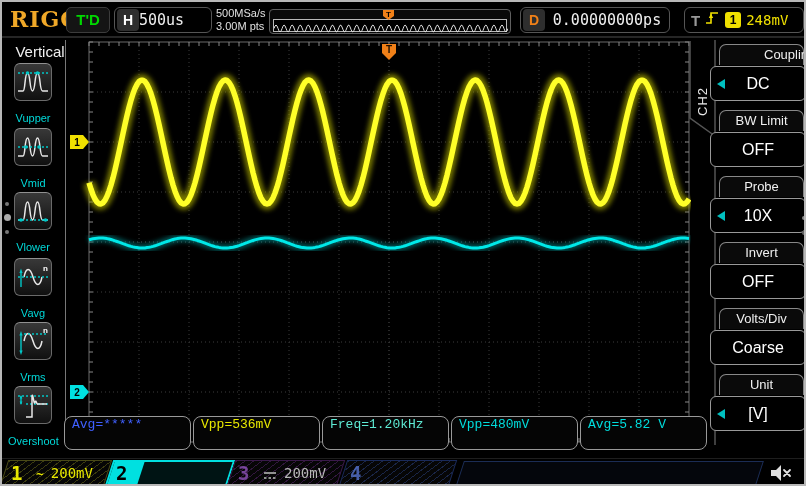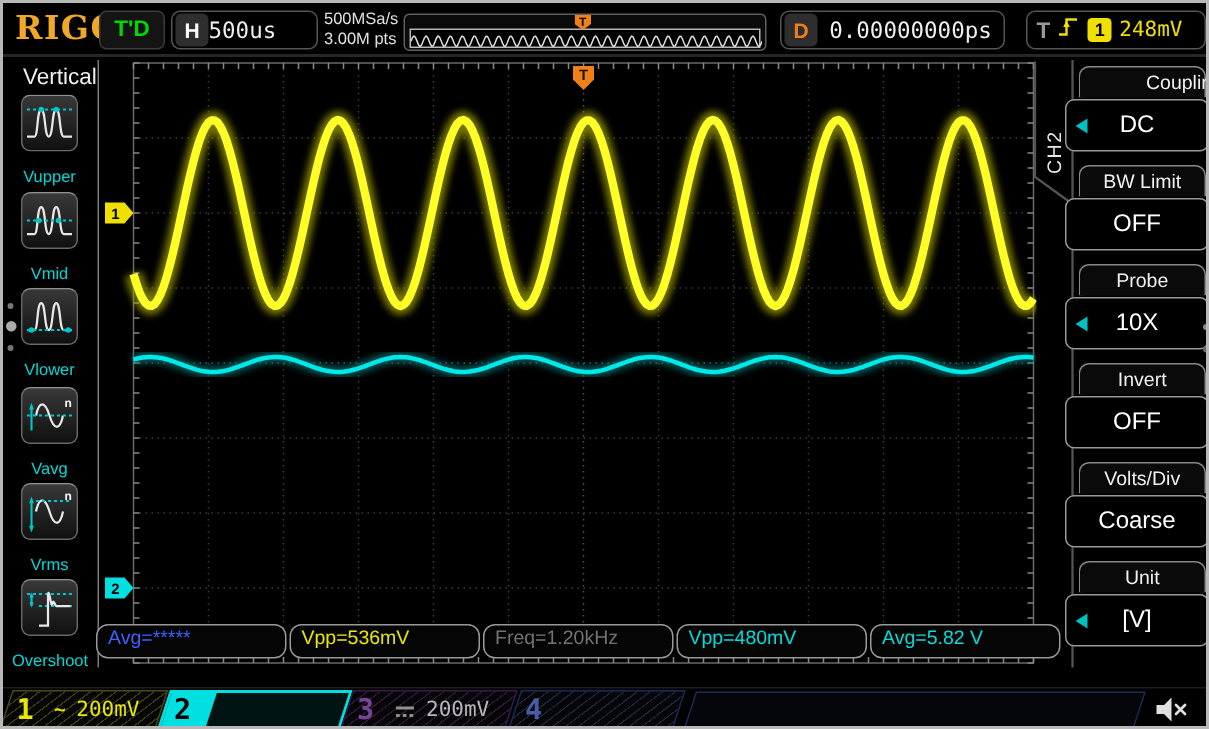--- a/index.html
+++ b/index.html
@@ -51,22 +51,22 @@
   .ch2tab{position:absolute;left:3px;top:24px;width:17px;height:52px;color:#e8e8e8;font-size:13px;
           writing-mode:vertical-rl;transform:rotate(180deg);letter-spacing:1px;}
   .menu-label{position:absolute;left:27px;width:85px;height:21px;border:1px solid #888;border-bottom:none;
               border-radius:7px 7px 0 0;background:#0a0a0a;color:#f0f0f0;font-size:13px;text-align:center;line-height:20px;}
   .menu-value{position:absolute;left:18px;width:96px;height:35px;border:1px solid #999;border-radius:6px;
               background:#000;color:#fff;font-size:16px;text-align:center;line-height:33px;cursor:pointer;}
   .menu-arrow{position:absolute;left:6px;top:50%;transform:translateY(-50%);width:0;height:0;
               border-top:5px solid transparent;border-bottom:5px solid transparent;border-right:8px solid #00c0c0;}
 
   
-  .meas-box{position:absolute;top:414px;width:127px;height:23px;border:1px solid #999;border-radius:8px;
-            background:#050505;font-family:Liberation Sans, sans-serif;font-size:13px;line-height:15px;
+  .meas-box{position:absolute;top:414px;width:127px;height:34px;border:1px solid #999;border-radius:8px;
+            background:#050505;font-family:Liberation Mono, monospace;font-size:13px;line-height:15px;
             padding-left:7px;white-space:nowrap;z-index:5;}
 
   
   .bottombar{position:absolute;left:0;top:456px;width:806px;height:28px;background:#000;border-top:1px solid #1e1e1e;z-index:5;}
   .badge{position:absolute;top:1px;height:26px;cursor:pointer;}
   .badge-bg{position:absolute;inset:0;transform:skewX(-18deg);border:1px solid;}
   .badge-num{position:absolute;left:7px;top:2px;font-size:19px;font-weight:bold;font-family:"DejaVu Sans Mono",monospace;}
   .badge-row{position:absolute;left:30px;top:0;right:6px;bottom:0;display:flex;align-items:center;gap:7px;
              font-family:"DejaVu Sans Mono",monospace;font-size:14px;}
   .numcell{position:absolute;left:2px;top:2px;bottom:2px;width:30px;transform:skewX(-18deg);}
@@ -468,21 +468,21 @@
         <div class="menu-label" style="top: 334px;">Unit</div>
         <div class="menu-value" style="top: 356px;"><span class="menu-arrow"></span><span>[V]</span></div>
       </div>
     <div class="dot" style="left:110px;top:176px;width:4px;height:4px;background:#888;"></div>
     <div class="dot" style="left:110px;top:191px;width:4px;height:4px;background:#666;"></div>
   </div>
 
   <div id="meas-bar">
       <div class="meas-box" style="left: 62px; color: rgb(64, 96, 255);">Avg=*****</div>
       <div class="meas-box" style="left: 191px; color: rgb(232, 232, 0);">Vpp=536mV</div>
-      <div class="meas-box" style="left: 320px; color: #737373;">Freq=1.20kHz</div>
+      <div class="meas-box" style="left: 320px; color: #5eead4;">Freq=1.20kHz</div>
       <div class="meas-box" style="left: 449px; color: rgb(0, 220, 220);">Vpp=480mV</div>
       <div class="meas-box" style="left: 578px; color: rgb(0, 220, 220);">Avg=5.82 V</div>
     </div>
 
   <div class="bottombar">
     <div id="ch-badges">
         <div class="badge" style="left: 2px; width: 104px;">
           <div class="badge-bg" style="border-color: rgb(74, 74, 24); background: repeating-linear-gradient(135deg, rgba(200, 200, 40, 0.28) 0px, rgba(200, 200, 40, 0.28) 1px, transparent 1px, transparent 6px), rgb(6, 6, 6);"></div>
           <div class="badge-num" style="color: rgb(232, 232, 0);">1</div>
           <div class="badge-row" style="left: 32px;">

